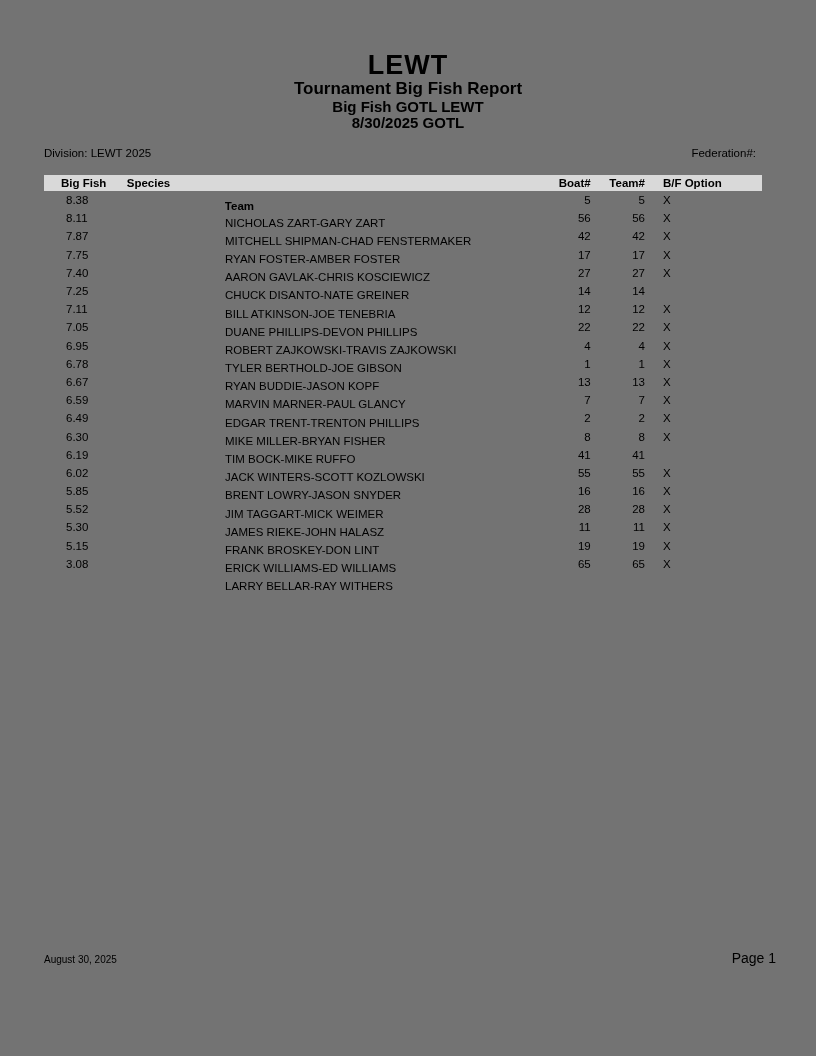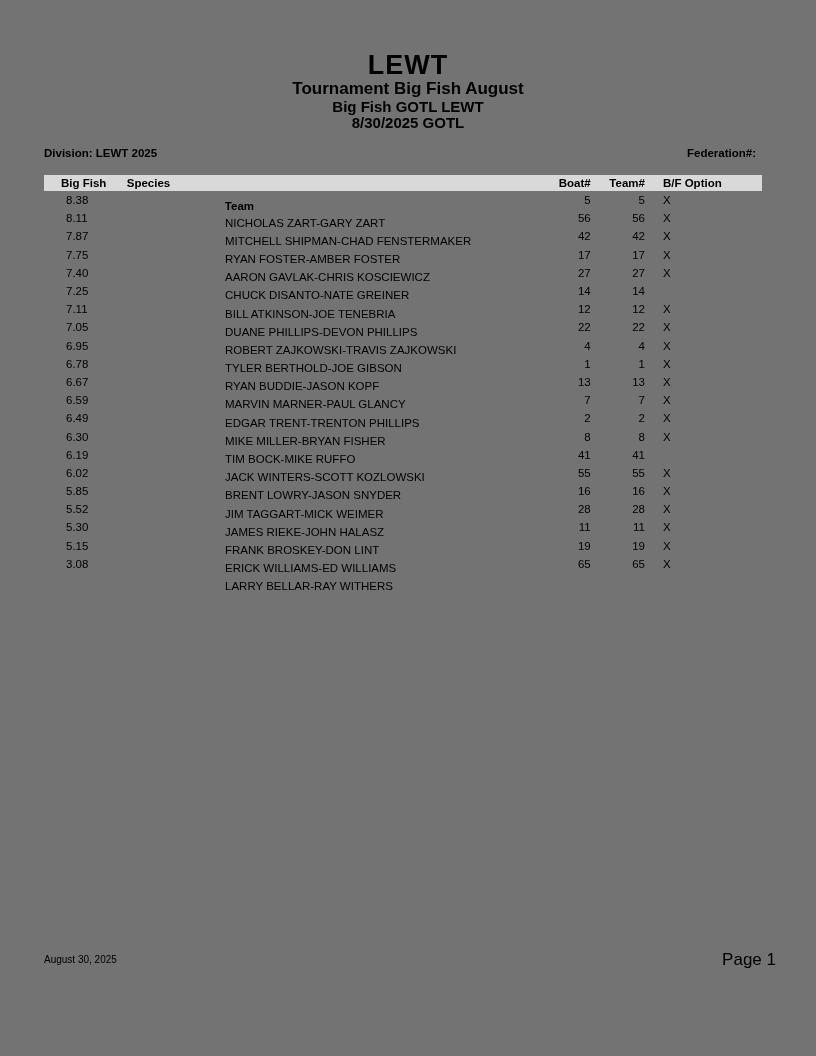--- a/index.html
+++ b/index.html
@@ -26,21 +26,21 @@
   .doc-sub2    { font-size: 15px; line-height: 1.1; }
   .doc-sub3    { font-size: 15px; line-height: 1.1; }
 
   .meta-row {
     position: absolute;
     top: 147px;
     left: 44px;
     width: 712px;
     display: flex;
     justify-content: space-between;
-    font-weight: bold;
+    font-weight: normal;
     font-size: 11.5px;
   }
 
   .report-table {
     position: absolute;
     top: 175px;
     left: 44px;
     width: 718px;
     font-size: 11.5px;
   }
@@ -69,31 +69,31 @@
   .footer-date {
     position: absolute;
     left: 44px;
     top: 954px;
     font-size: 10px;
   }
   .footer-page {
     position: absolute;
     right: 40px;
     top: 950px;
-    font-size: 17px;
+    font-size: 14px;
   }
 </style>
 </head>
 <body>
 
 <div class="page">
 
   <div class="doc-header">
     <div class="doc-title">LEWT</div>
-    <div class="doc-sub1">Tournament Big Fish August</div>
+    <div class="doc-sub1">Tournament Big Fish Report</div>
     <div class="doc-sub2">Big Fish GOTL LEWT</div>
     <div class="doc-sub3">8/30/2025 GOTL</div>
   </div>
 
   <div class="meta-row">
     <span>Division: LEWT 2025</span>
     <span>Federation#:</span>
   </div>
 
   <div class="report-table">

